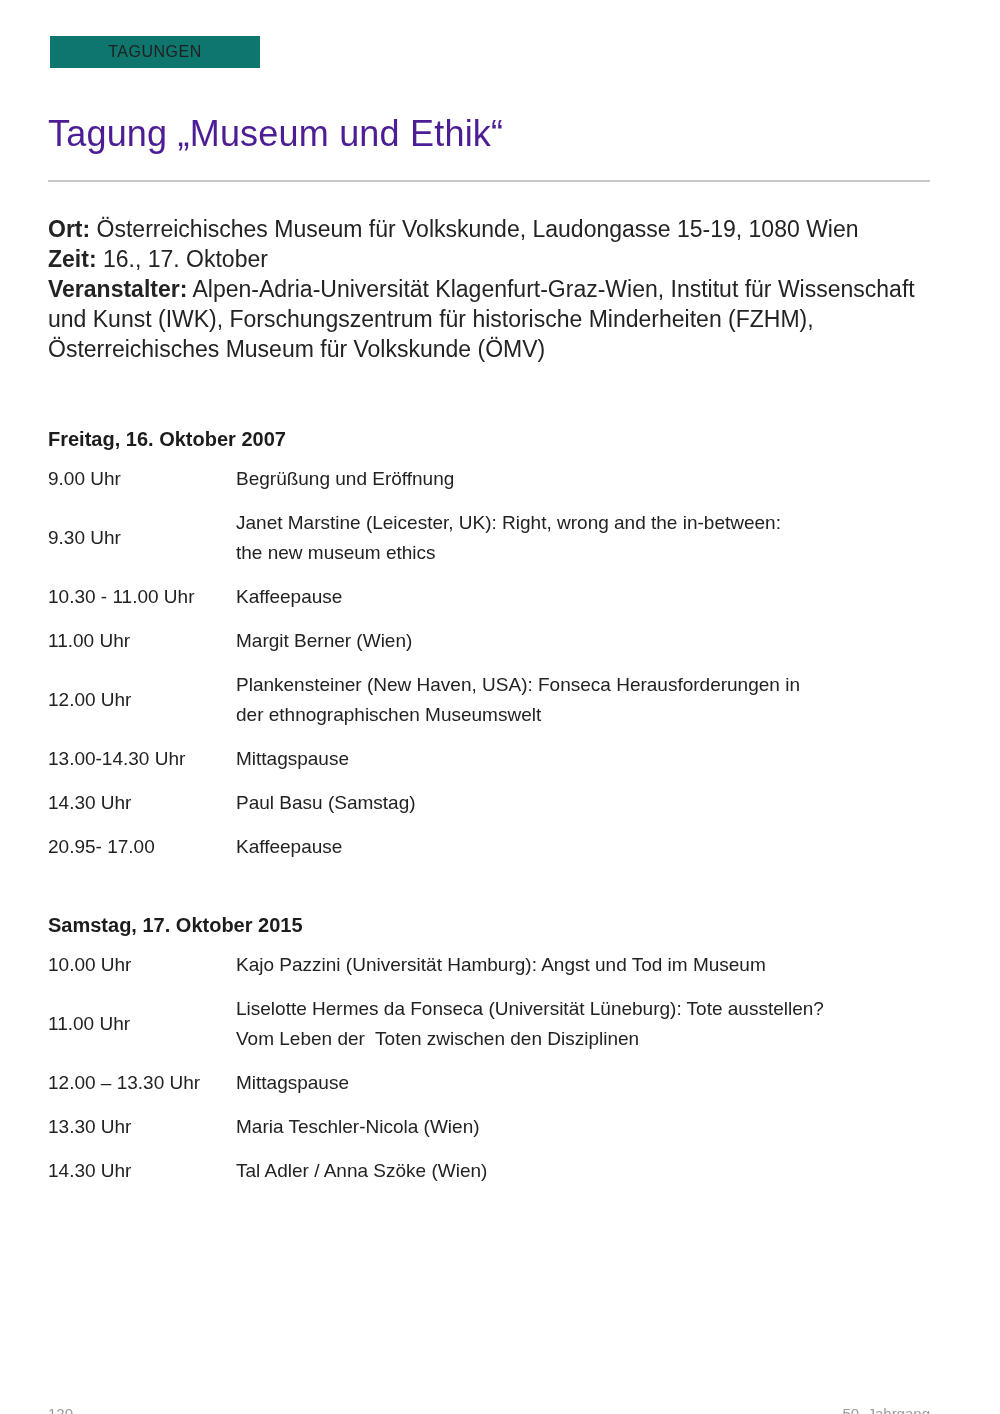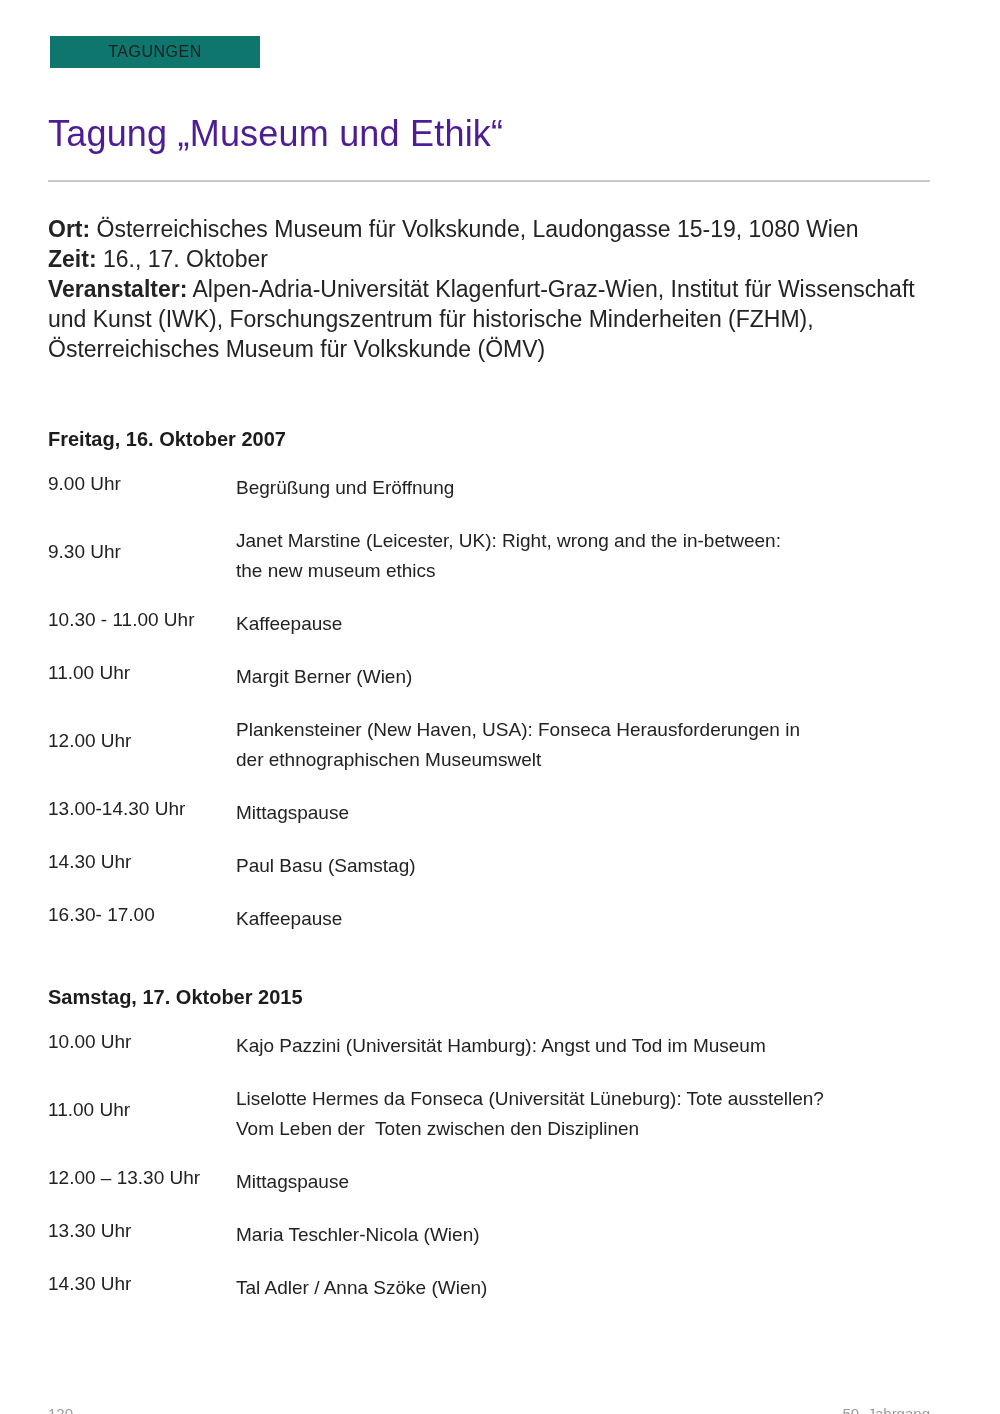--- a/index.html
+++ b/index.html
@@ -76,21 +76,20 @@
     margin-bottom: 14px;
     font-size: 19px;
     line-height: 30px;
   }
   .entry-time {
     flex: 0 0 188px;
     white-space: pre-wrap;
   }
   .entry-text {
     flex: 1;
-    margin-top: 9px;
   }
   .entry-text .line {
     white-space: pre-wrap;
   }
   .footer {
     position: absolute;
     left: 48px;
     right: 70px;
     top: 1362px;
     display: flex;
@@ -158,21 +157,21 @@
             <div class="line">Mittagspause</div>
           </div>
         </div>
         <div class="entry">
           <div class="entry-time">14.30 Uhr</div>
           <div class="entry-text">
             <div class="line">Paul Basu (Samstag)</div>
           </div>
         </div>
         <div class="entry">
-          <div class="entry-time">16.30- 17.00</div>
+          <div class="entry-time">20.95- 17.00</div>
           <div class="entry-text">
             <div class="line">Kaffeepause</div>
           </div>
         </div>
       </section>
       <section class="day">
         <h2 class="day-heading">Samstag, 17. Oktober 2015</h2>
         <div class="entry">
           <div class="entry-time">10.00 Uhr</div>
           <div class="entry-text">

